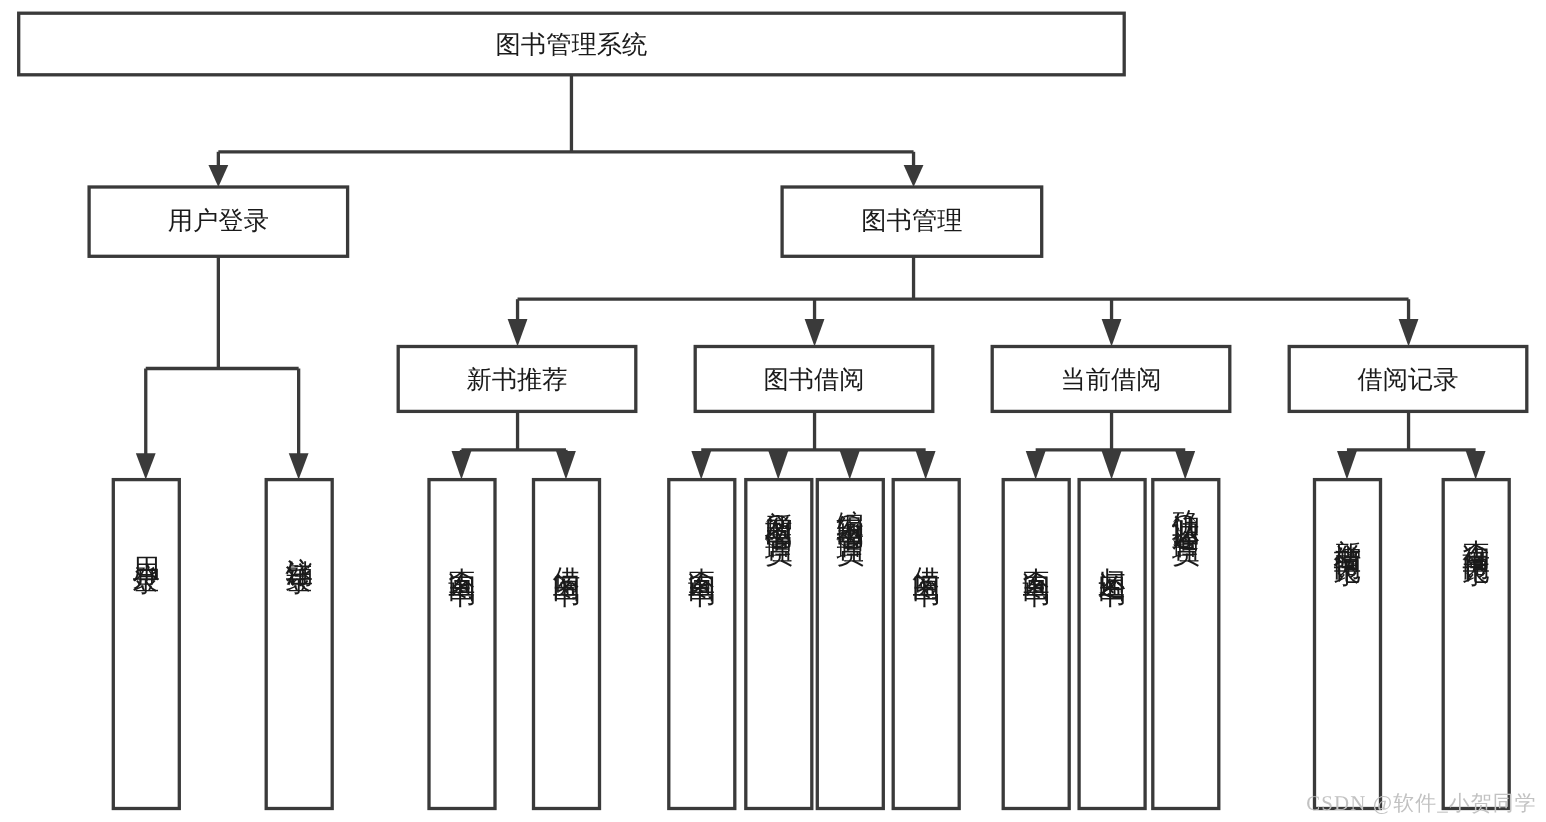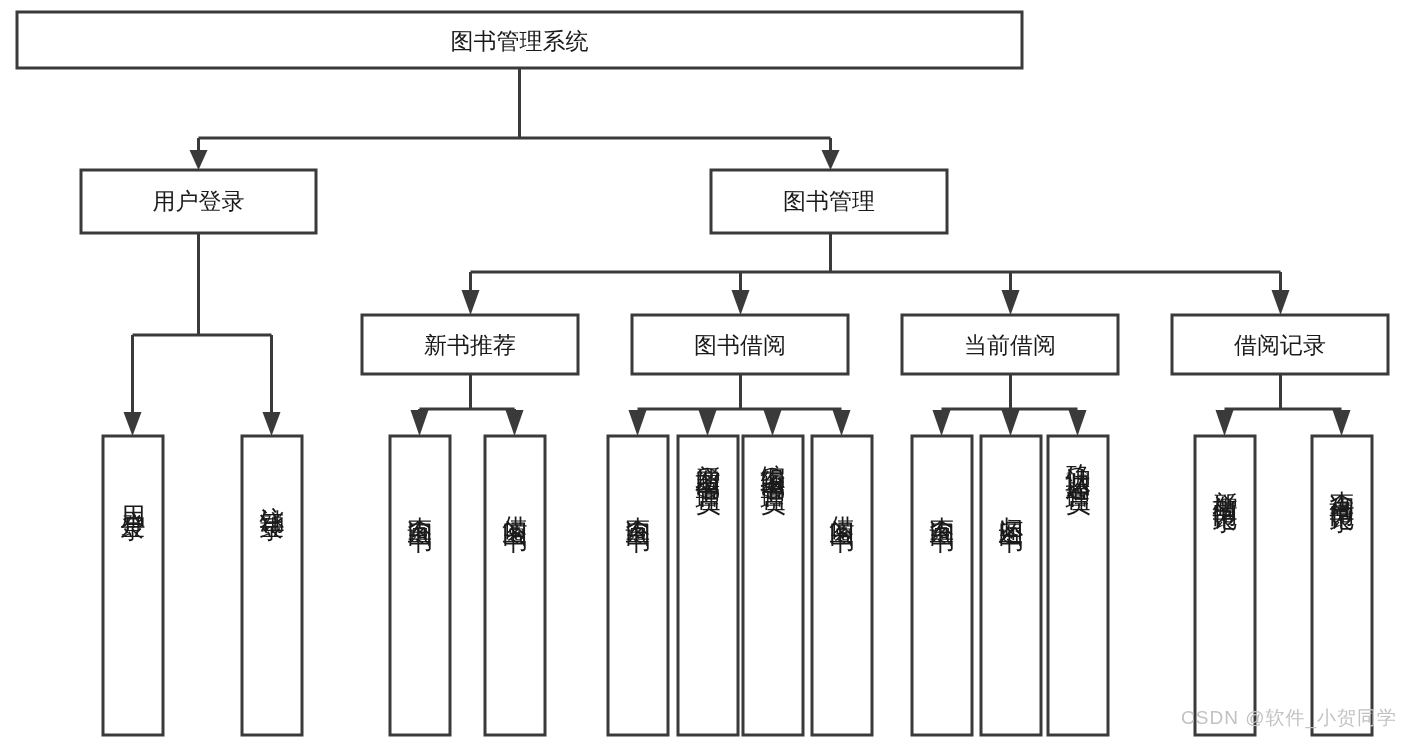--- a/index.html
+++ b/index.html
@@ -61,22 +61,22 @@
     font-family: "DejaVu Sans", "Liberation Sans", sans-serif;
     font-size: 25px;
     line-height: 1.08;
     letter-spacing: 4px;
     color: #1a1a1a;
     white-space: nowrap;
   }
   .watermark {
     position: absolute;
     right: 8px;
-    bottom: 16px;
-    font-family: Liberation Sans, sans-serif;
+    bottom: 4px;
+    font-family: Liberation Serif, serif;
     font-size: 19px;
     color: #c2c2c2;
     letter-spacing: 1px;
     user-select: none;
   }
 </style>
 </head>
 <body>
 
 <div id="diagram-root">

